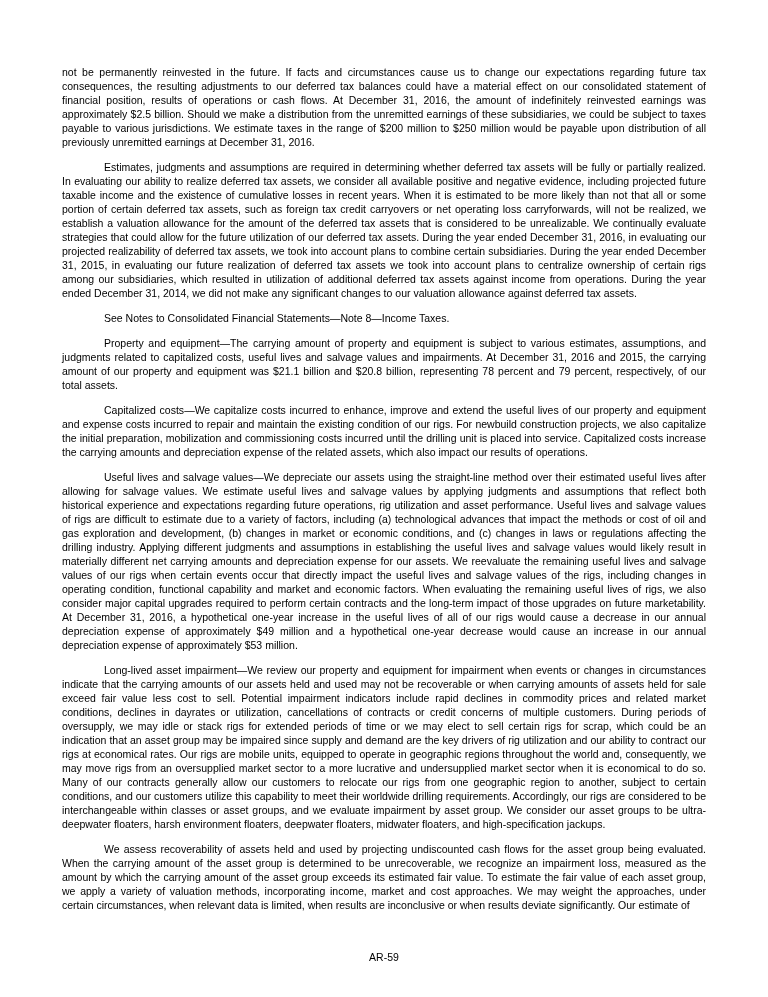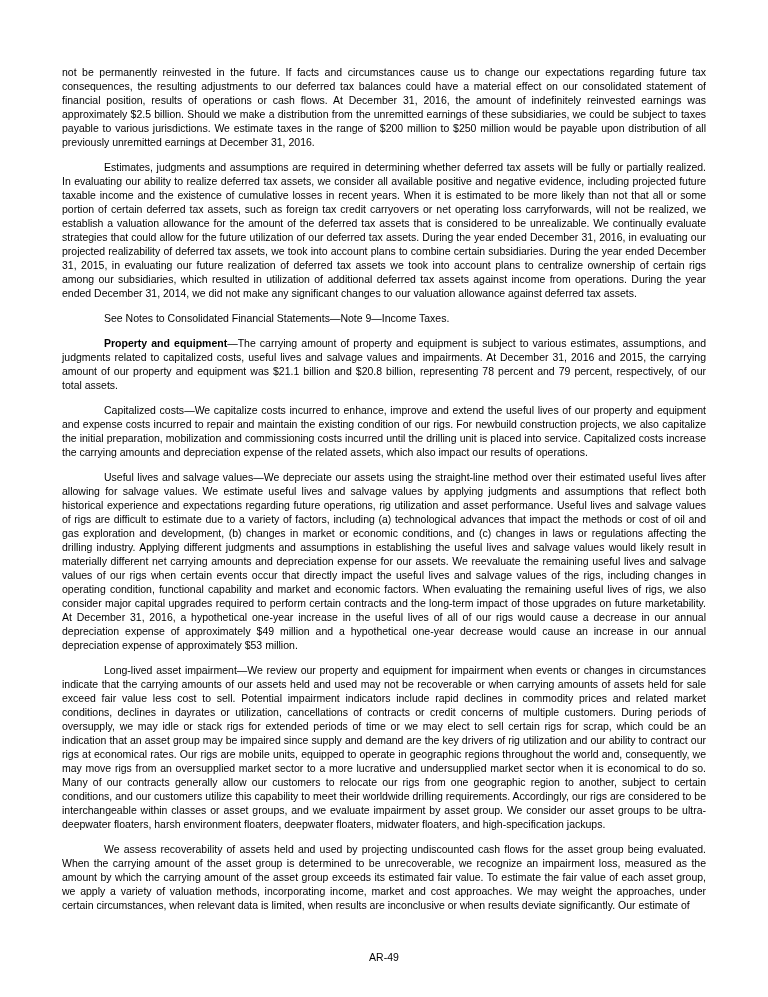--- a/index.html
+++ b/index.html
@@ -25,21 +25,21 @@
     width: 644px;
     text-align: justify;
   }
   .para {
     margin: 0 0 11px 0;
   }
   .indent {
     text-indent: 42px;
   }
   .lead-b {
-    font-weight: bold;
+    font-weight: normal;
   }
   .lead-i {
   }
   .footer {
     position: absolute;
     top: 950px;
     left: 0;
     width: 768px;
     text-align: center;
     font-family: "Liberation Sans", sans-serif;
@@ -50,28 +50,28 @@
 </head>
 <body>
 
 <div class="page">
   <div class="text-block">
 
     <p class="para"><span>not be permanently reinvested in the future. If facts and circumstances cause us to change our expectations regarding future tax consequences, the resulting adjustments to our deferred tax balances could have a material effect on our consolidated statement of financial position, results of operations or cash flows. At December 31, 2016, the amount of indefinitely reinvested earnings was approximately $2.5 billion. Should we make a distribution from the unremitted earnings of these subsidiaries, we could be subject to taxes payable to various jurisdictions. We estimate taxes in the range of $200 million to $250 million would be payable upon distribution of all previously unremitted earnings at December 31, 2016.</span></p>
 
     <p class="para indent"><span>Estimates, judgments and assumptions are required in determining whether deferred tax assets will be fully or partially realized. In evaluating our ability to realize deferred tax assets, we consider all available positive and negative evidence, including projected future taxable income and the existence of cumulative losses in recent years. When it is estimated to be more likely than not that all or some portion of certain deferred tax assets, such as foreign tax credit carryovers or net operating loss carryforwards, will not be realized, we establish a valuation allowance for the amount of the deferred tax assets that is considered to be unrealizable. We continually evaluate strategies that could allow for the future utilization of our deferred tax assets. During the year ended December 31, 2016, in evaluating our projected realizability of deferred tax assets, we took into account plans to combine certain subsidiaries. During the year ended December 31, 2015, in evaluating our future realization of deferred tax assets we took into account plans to centralize ownership of certain rigs among our subsidiaries, which resulted in utilization of additional deferred tax assets against income from operations. During the year ended December 31, 2014, we did not make any significant changes to our valuation allowance against deferred tax assets.</span></p>
 
-    <p class="para indent"><span>See Notes to Consolidated Financial Statements—Note 9—Income Taxes.</span></p>
+    <p class="para indent"><span>See Notes to Consolidated Financial Statements—Note 8—Income Taxes.</span></p>
 
     <p class="para indent"><span class="lead-b">Property and equipment</span><span>—The carrying amount of property and equipment is subject to various estimates, assumptions, and judgments related to capitalized costs, useful lives and salvage values and impairments. At December 31, 2016 and 2015, the carrying amount of our property and equipment was $21.1 billion and $20.8 billion, representing 78 percent and 79 percent, respectively, of our total assets.</span></p>
 
     <p class="para indent"><span class="lead-i">Capitalized costs</span><span>—We capitalize costs incurred to enhance, improve and extend the useful lives of our property and equipment and expense costs incurred to repair and maintain the existing condition of our rigs. For newbuild construction projects, we also capitalize the initial preparation, mobilization and commissioning costs incurred until the drilling unit is placed into service. Capitalized costs increase the carrying amounts and depreciation expense of the related assets, which also impact our results of operations.</span></p>
 
     <p class="para indent"><span class="lead-i">Useful lives and salvage values</span><span>—We depreciate our assets using the straight-line method over their estimated useful lives after allowing for salvage values. We estimate useful lives and salvage values by applying judgments and assumptions that reflect both historical experience and expectations regarding future operations, rig utilization and asset performance. Useful lives and salvage values of rigs are difficult to estimate due to a variety of factors, including (a) technological advances that impact the methods or cost of oil and gas exploration and development, (b) changes in market or economic conditions, and (c) changes in laws or regulations affecting the drilling industry. Applying different judgments and assumptions in establishing the useful lives and salvage values would likely result in materially different net carrying amounts and depreciation expense for our assets. We reevaluate the remaining useful lives and salvage values of our rigs when certain events occur that directly impact the useful lives and salvage values of the rigs, including changes in operating condition, functional capability and market and economic factors. When evaluating the remaining useful lives of rigs, we also consider major capital upgrades required to perform certain contracts and the long-term impact of those upgrades on future marketability. At December 31, 2016, a hypothetical one-year increase in the useful lives of all of our rigs would cause a decrease in our annual depreciation expense of approximately $49 million and a hypothetical one-year decrease would cause an increase in our annual depreciation expense of approximately $53 million.</span></p>
 
     <p class="para indent"><span class="lead-i">Long-lived asset impairment</span><span>—We review our property and equipment for impairment when events or changes in circumstances indicate that the carrying amounts of our assets held and used may not be recoverable or when carrying amounts of assets held for sale exceed fair value less cost to sell. Potential impairment indicators include rapid declines in commodity prices and related market conditions, declines in dayrates or utilization, cancellations of contracts or credit concerns of multiple customers. During periods of oversupply, we may idle or stack rigs for extended periods of time or we may elect to sell certain rigs for scrap, which could be an indication that an asset group may be impaired since supply and demand are the key drivers of rig utilization and our ability to contract our rigs at economical rates. Our rigs are mobile units, equipped to operate in geographic regions throughout the world and, consequently, we may move rigs from an oversupplied market sector to a more lucrative and undersupplied market sector when it is economical to do so. Many of our contracts generally allow our customers to relocate our rigs from one geographic region to another, subject to certain conditions, and our customers utilize this capability to meet their worldwide drilling requirements. Accordingly, our rigs are considered to be interchangeable within classes or asset groups, and we evaluate impairment by asset group. We consider our asset groups to be ultra-deepwater floaters, harsh environment floaters, deepwater floaters, midwater floaters, and high-specification jackups.</span></p>
 
     <p class="para indent"><span>We assess recoverability of assets held and used by projecting undiscounted cash flows for the asset group being evaluated. When the carrying amount of the asset group is determined to be unrecoverable, we recognize an impairment loss, measured as the amount by which the carrying amount of the asset group exceeds its estimated fair value. To estimate the fair value of each asset group, we apply a variety of valuation methods, incorporating income, market and cost approaches. We may weight the approaches, under certain circumstances, when relevant data is limited, when results are inconclusive or when results deviate significantly. Our estimate of</span></p>
 
   </div>
 
-  <div class="footer">AR-49</div>
+  <div class="footer">AR-59</div>
 </div>
 
 </body></html>

